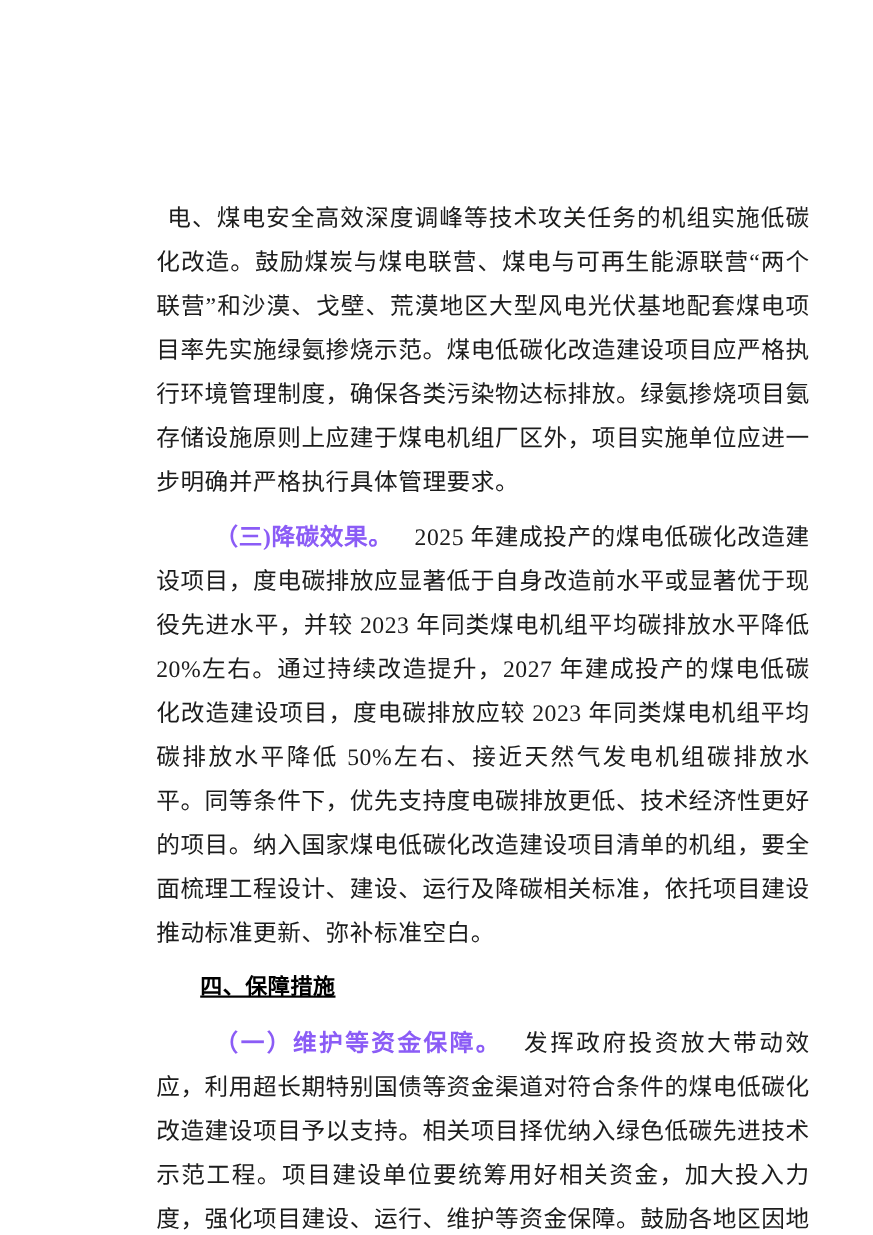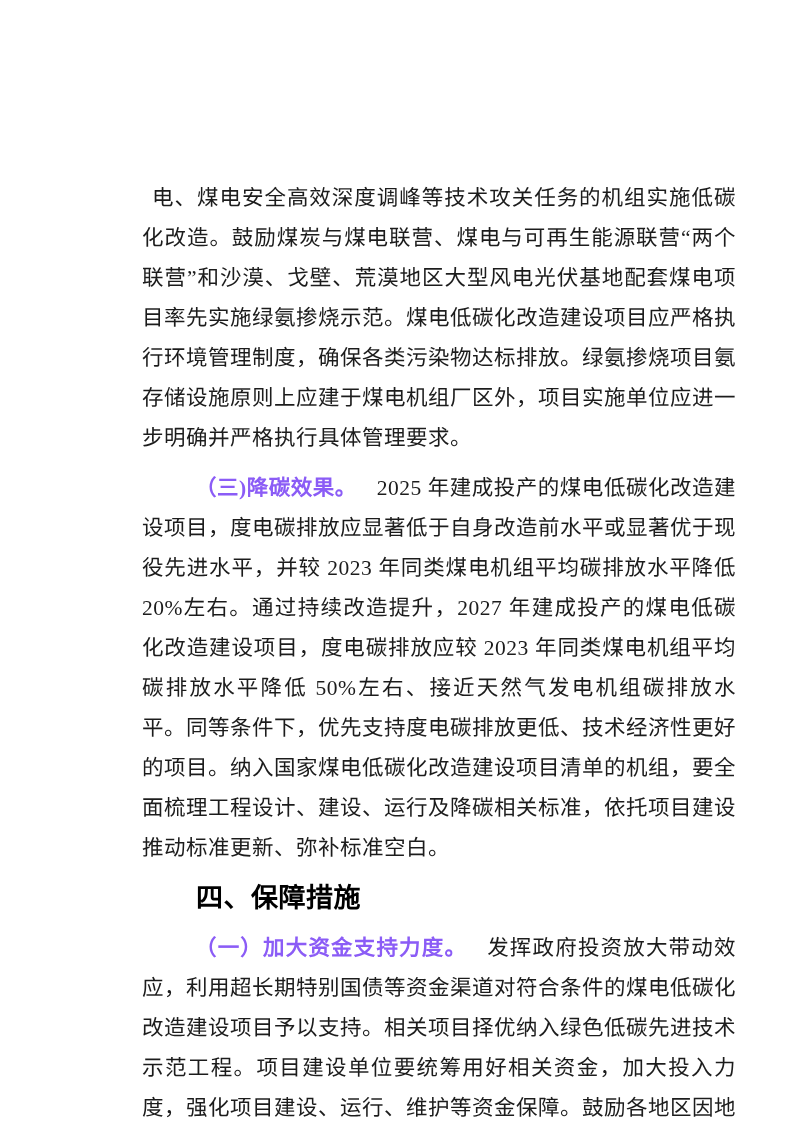--- a/index.html
+++ b/index.html
@@ -27,42 +27,43 @@
     letter-spacing: 0.5px;
     word-break: break-all;
   }
   .para.indent { text-indent: 2em; }
   .para-lead {
     font-weight: bold;
     color: #8b5cf6;
   }
   .section-heading {
     font-family: "Liberation Sans", "DejaVu Sans", sans-serif;
-    font-size: 27px;
+    font-size: 20px;
     line-height: 40px;
     font-weight: bold;
     color: #000000;
     text-indent: 2em;
     letter-spacing: 0.5px;
+    text-decoration: underline;
   }
 </style>
 </head>
 <body>
 
 <div class="page">
   <div class="content">
 
     <p class="para">
       <span>电、煤电安全高效深度调峰等技术攻关任务的机组实施低碳化改造。鼓励煤炭与煤电联营、煤电与可再生能源联营“两个联营”和沙漠、戈壁、荒漠地区大型风电光伏基地配套煤电项目率先实施绿氨掺烧示范。煤电低碳化改造建设项目应严格执行环境管理制度，确保各类污染物达标排放。绿氨掺烧项目氨存储设施原则上应建于煤电机组厂区外，项目实施单位应进一步明确并严格执行具体管理要求。</span>
     </p>
 
     <p class="para indent">
       <span class="para-lead">（三)降碳效果。</span><span>2025 年建成投产的煤电低碳化改造建设项目，度电碳排放应显著低于自身改造前水平或显著优于现役先进水平，并较 2023 年同类煤电机组平均碳排放水平降低 20%左右。通过持续改造提升，2027 年建成投产的煤电低碳化改造建设项目，度电碳排放应较 2023 年同类煤电机组平均碳排放水平降低 50%左右、接近天然气发电机组碳排放水平。同等条件下，优先支持度电碳排放更低、技术经济性更好的项目。纳入国家煤电低碳化改造建设项目清单的机组，要全面梳理工程设计、建设、运行及降碳相关标准，依托项目建设推动标准更新、弥补标准空白。</span>
     </p>
 
     <h2 class="section-heading">四、保障措施</h2>
 
     <p class="para indent">
-      <span class="para-lead">（一）加大资金支持力度。</span><span>发挥政府投资放大带动效应，利用超长期特别国债等资金渠道对符合条件的煤电低碳化改造建设项目予以支持。相关项目择优纳入绿色低碳先进技术示范工程。项目建设单位要统筹用好相关资金，加大投入力度，强化项目建设、运行、维护等资金保障。鼓励各地区因地制宜制定支持政策，加大对</span>
+      <span class="para-lead">（一）维护等资金保障。</span><span>发挥政府投资放大带动效应，利用超长期特别国债等资金渠道对符合条件的煤电低碳化改造建设项目予以支持。相关项目择优纳入绿色低碳先进技术示范工程。项目建设单位要统筹用好相关资金，加大投入力度，强化项目建设、运行、维护等资金保障。鼓励各地区因地制宜制定支持政策，加大对</span>
     </p>
 
   </div>
 </div>
 
 </body></html>

